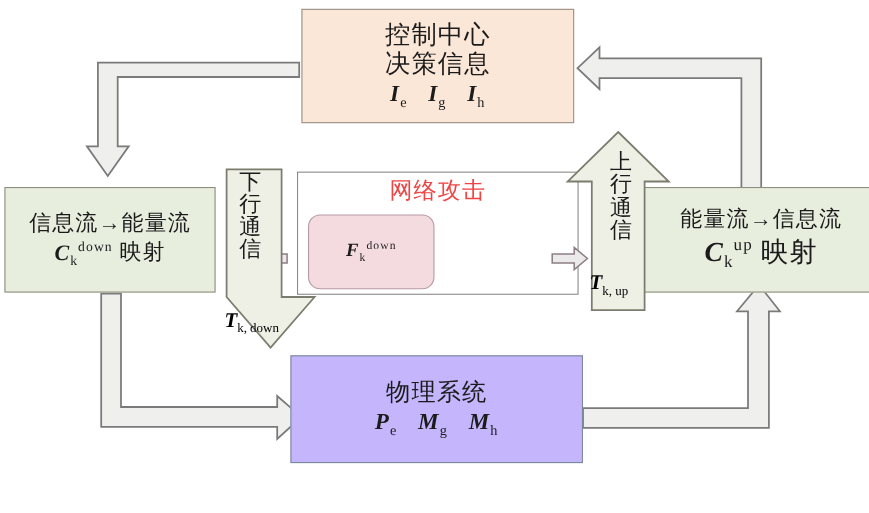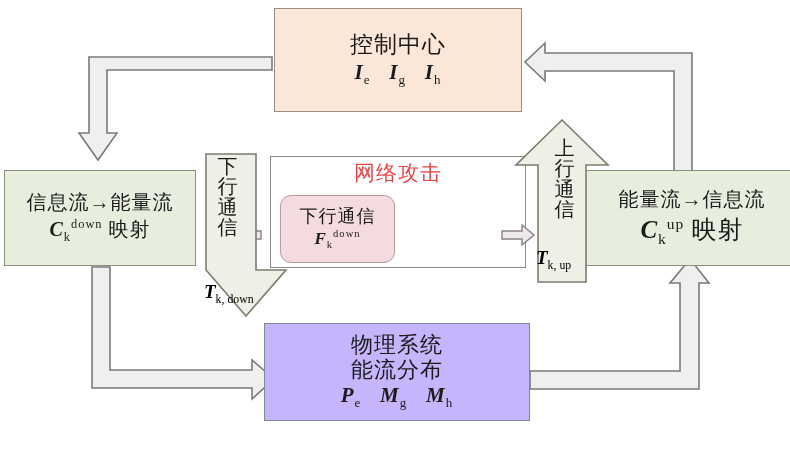--- a/index.html
+++ b/index.html
@@ -117,20 +117,21 @@
       <path d="M 692,176 L 692,53 L 545,53 L 545,43 L 525,62 L 545,81 L 545,71 L 674,71 L 674,176 Z"></path>
 
       <path d="M 92,267 L 92,388 L 252,388 L 252,399 L 274,379 L 252,360 L 252,370 L 110,370 L 110,267 Z"></path>
 
       <path d="M 530,371 L 680,371 L 680,283 L 670,283 L 690,259 L 709,283 L 699,283 L 699,389 L 530,389 Z"></path>
     </g>
   </svg>
 
   <div class="box cn" id="control-center">
     <div class="l1">控制中心</div>
+    <div class="l2">决策信息</div>
     <div class="l3">
       <span class="mi"><span>I</span><sub>e</sub></span>&nbsp;&nbsp;
       <span class="mi"><span>I</span><sub>g</sub></span>&nbsp;&nbsp;
       <span class="mi"><span>I</span><sub>h</sub></span>
     </div>
   </div>
 
   <div class="box cn" id="left-map">
     <div class="l1">信息流→能量流</div>
     <div class="l2">
@@ -142,33 +143,31 @@
   <div class="box cn" id="right-map">
     <div class="l1">能量流→信息流</div>
     <div class="l2">
       <span class="mi"><span>C</span><sub>k</sub><sup class="mup">up</sup></span>
       <span>映射</span>
     </div>
   </div>
 
   <div class="box cn" id="phys-system">
     <div class="l1">物理系统</div>
-    <div class="l2">能流分布</div>
     <div class="l3">
       <span class="mi"><span>P</span><sub>e</sub></span>&nbsp;&nbsp;
       <span class="mi"><span>M</span><sub>g</sub></span>&nbsp;&nbsp;
       <span class="mi"><span>M</span><sub>h</sub></span>
     </div>
   </div>
 
   <div class="box cn" id="attack-box">
     <div id="attack-title">网络攻击</div>
     <div class="inner-row">
       <div class="inner-cell">
-        <div class="t1">下行通信</div>
         <div class="t2">
           <span class="mi"><span>F</span><sub>k</sub><sup class="mup">down</sup></span>
         </div>
       </div>
     </div>
   </div>
 
   <svg class="smallarrow" style="left:227px;top:222px;" width="36" height="26" viewBox="0 0 36 26">
     <path d="M 34,9 L 14,9 L 14,3 L 2,13 L 14,23 L 14,17 L 34,17 Z" fill="#ece9ea" stroke="#8d7f86" stroke-width="1.4"></path>
   </svg>

